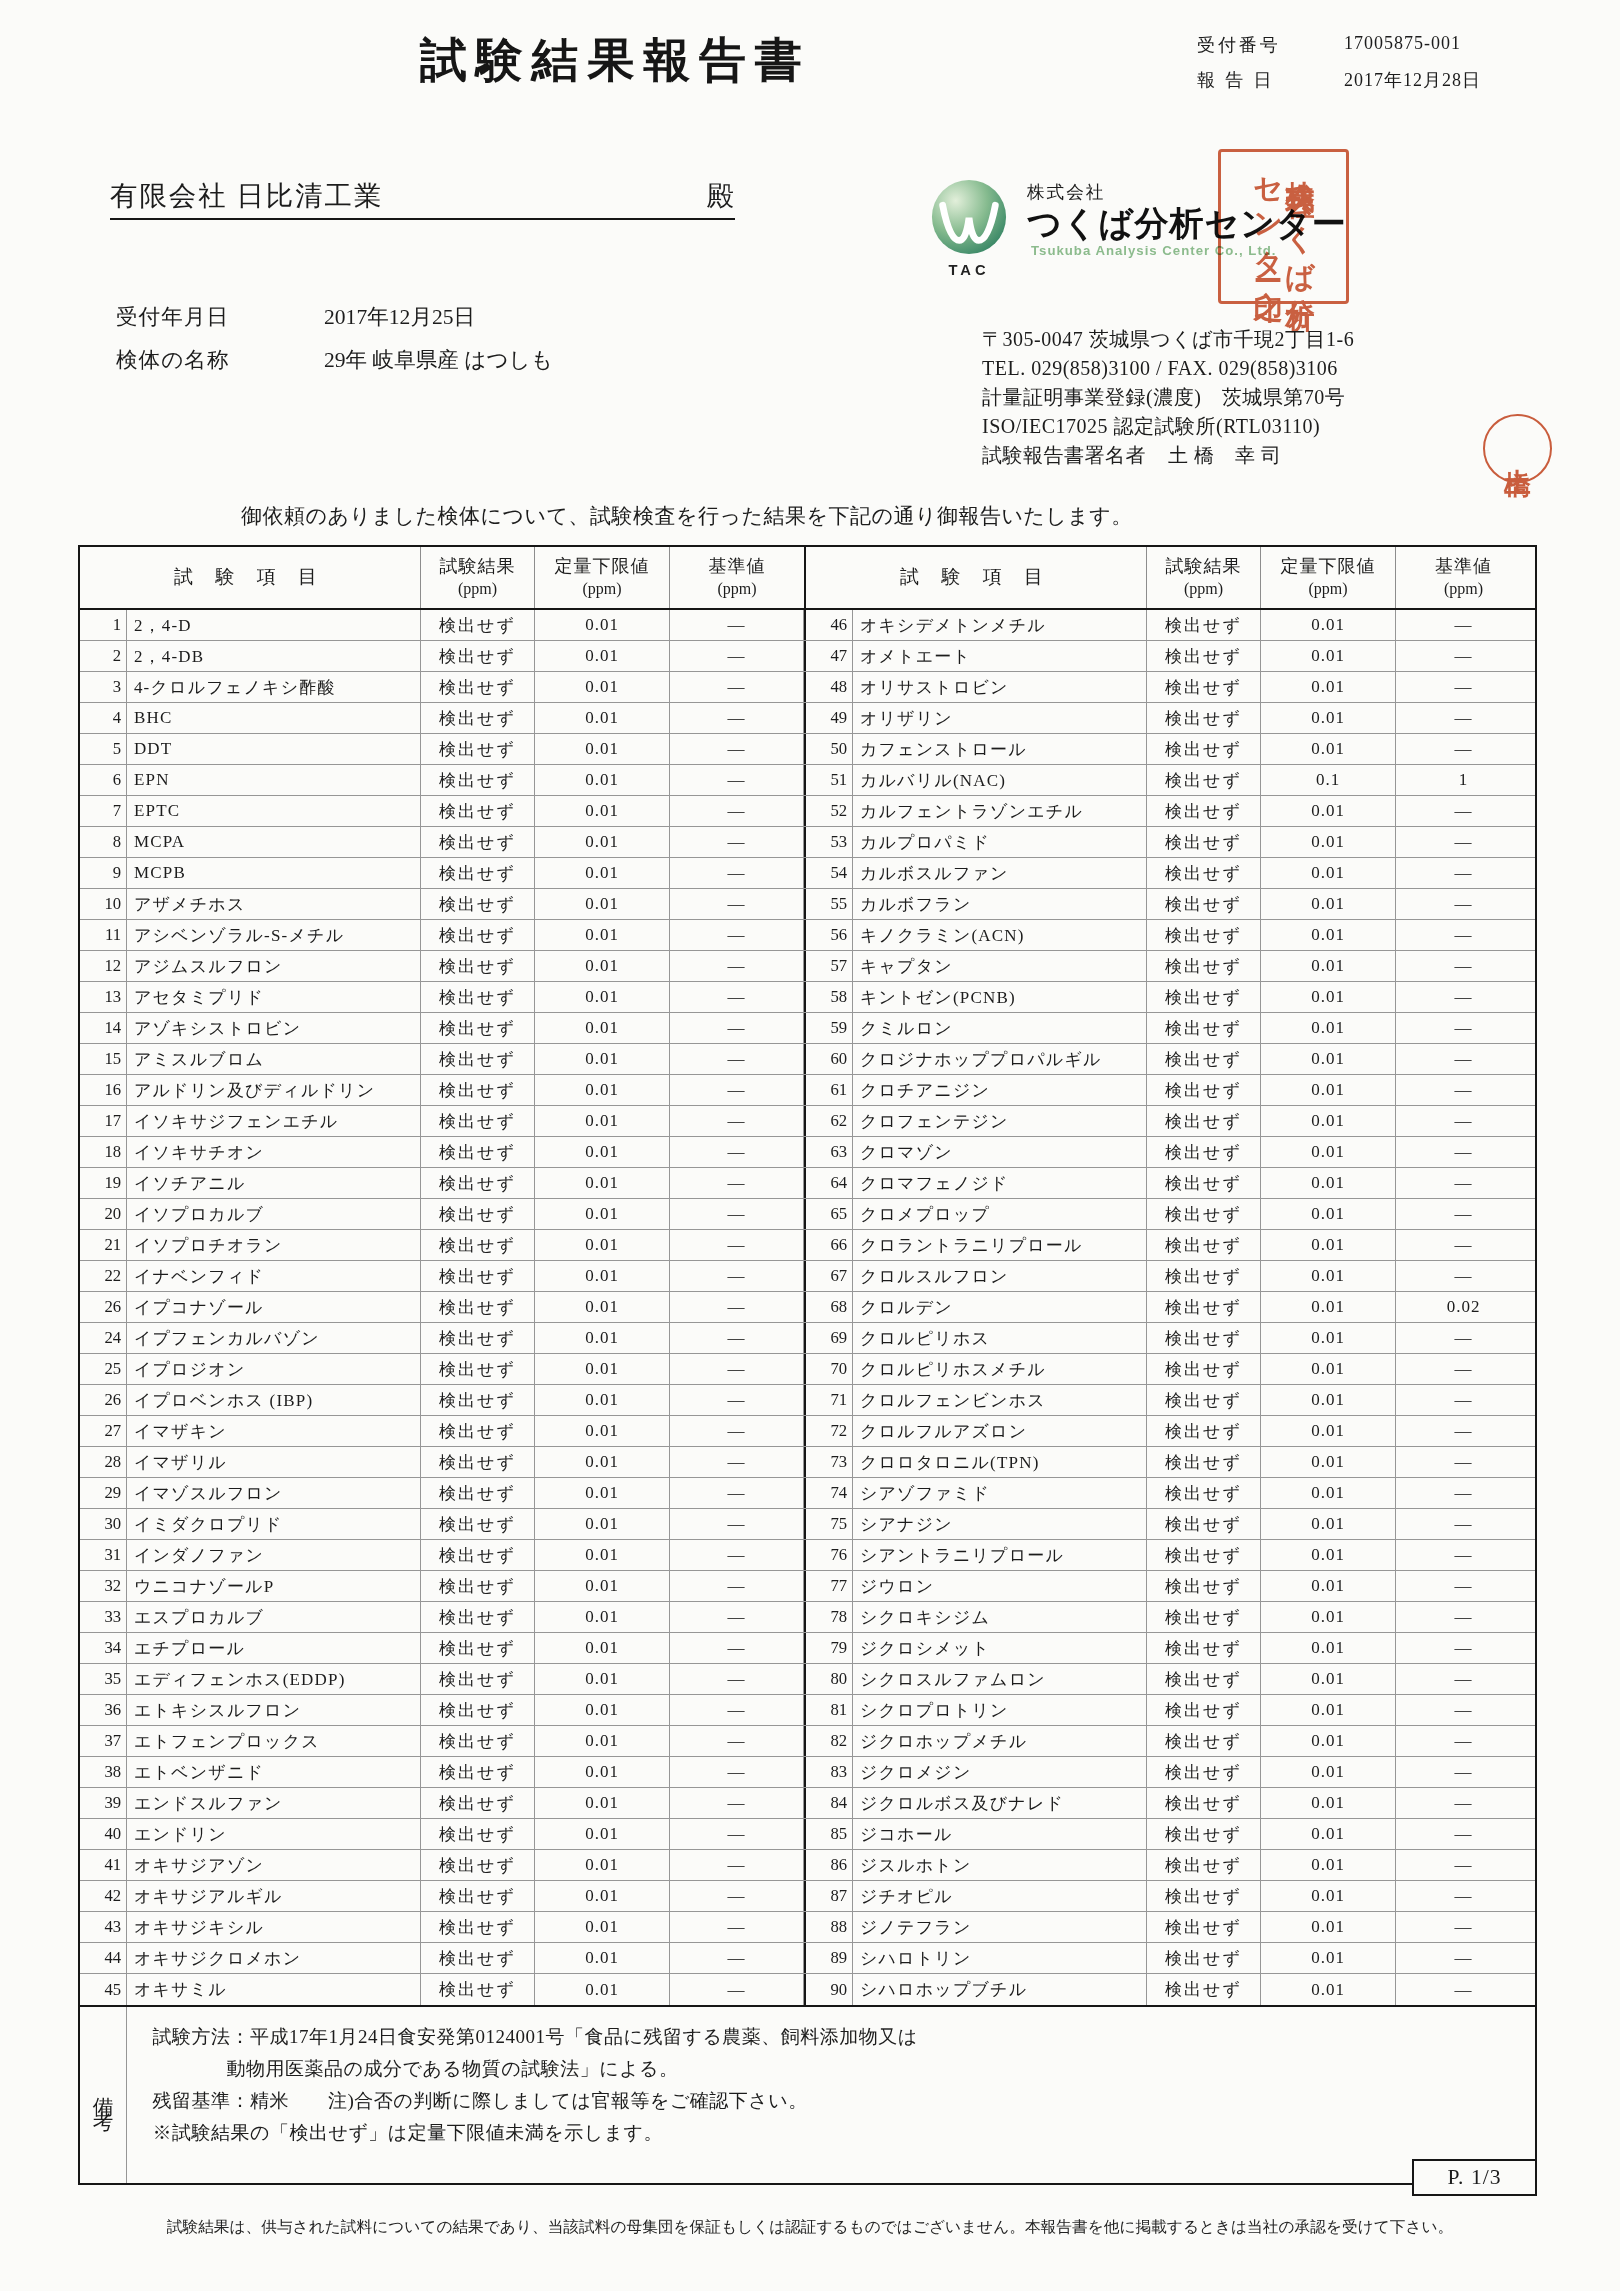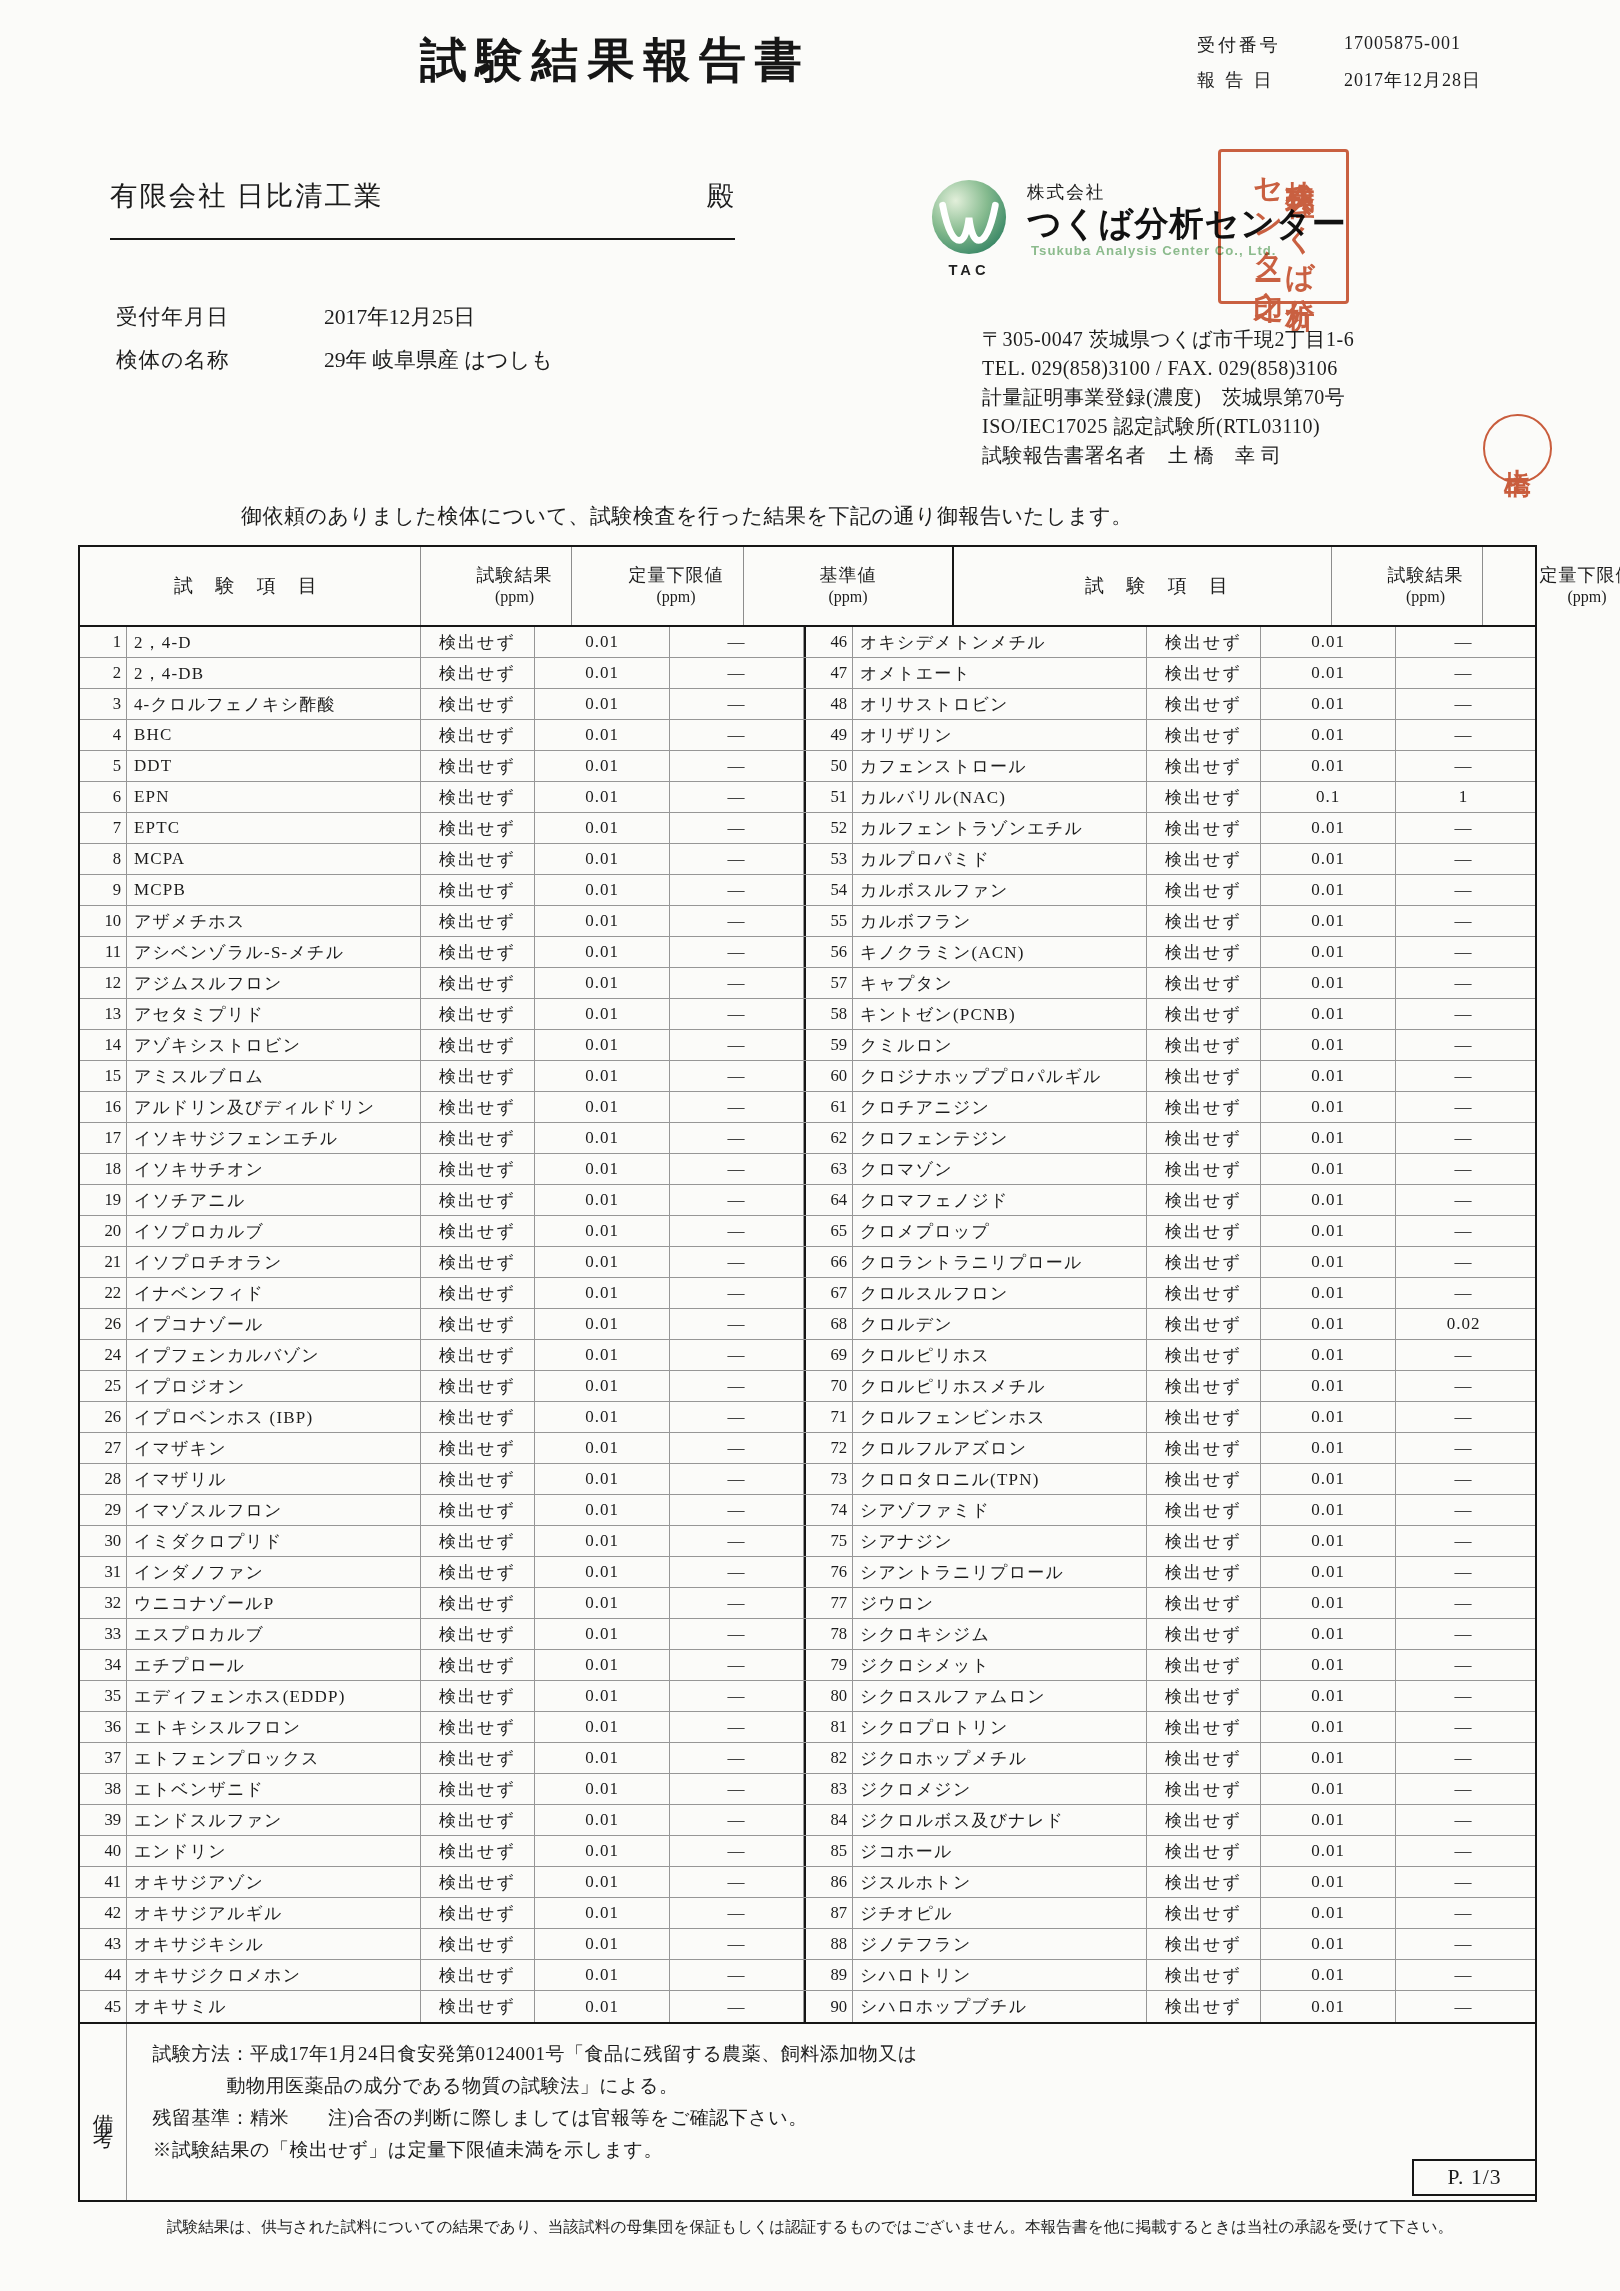--- a/index.html
+++ b/index.html
@@ -15,21 +15,21 @@
     font-size:47px; font-weight:700; letter-spacing:8.8px; color:#161616;
   }
   .receipt-block { position:absolute; left:1197px; top:33px; font-size:18px; }
   .receipt-row { display:flex; margin-bottom:10.8px; }
   .receipt-row .lab { width:147px; letter-spacing:2.9px; }
   .receipt-row .val { letter-spacing:1px; }
   
   .addressee {
     position:absolute; left:110px; top:178px; width:625px;
     display:flex; justify-content:space-between; align-items:flex-end;
-    border-bottom:2.9px solid #161616; padding-bottom:24px;
+    border-bottom:2.9px solid #161616; padding-bottom:4px;
   }
   .addressee .nm { font-size:27.4px; letter-spacing:2px; }
   .addressee .hon { font-size:27.4px; letter-spacing:1px; }
   
   .lab-block { position:absolute; left:929px; top:174px; width:647px;
     font-family:"Liberation Sans","DejaVu Sans",sans-serif; }
   .tac-logo { position:absolute; left:0; top:3.9px; width:80px; text-align:center; }
   .tac-logo .tac-label { font-size:14.7px; font-weight:700; letter-spacing:3.9px; margin-top:2px; color:#222; }
   .co-prefix { position:absolute; left:98px; top:5.9px; font-size:17.6px; letter-spacing:2px; }
   .co-name { position:absolute; left:98px; top:27.4px; font-size:34px; font-weight:600; letter-spacing:1px; color:#111; }
@@ -57,21 +57,21 @@
   .meta-row .lab { width:208px; letter-spacing:1px; }
   
   .intro { position:absolute; left:241px; top:502px; font-size:21px; letter-spacing:0.5px; }
   
   .rtable {
     position:absolute; left:78px; top:545px; width:1459px;
     border:2.9px solid #161616; background:#fbfbf9;
   }
   .thead {
     display:grid; grid-template-columns:341px 114px 135px 134px 2px 341px 114px 135px 135px;
-    height:80px; border-bottom:2.9px solid #161616;gap:37px;
+    height:63px; border-bottom:2.9px solid #161616;
   }
   .th { display:flex; flex-direction:column; align-items:center; justify-content:center;
     border-right:1px solid #8d8d8d; font-size:18px; line-height:22.5px; }
   .th.last { border-right:none; }
   .th .t1 { letter-spacing:1px; }
   .th.item-h .t1 { letter-spacing:8.8px; font-size:19px; }
   .th .t2 { font-size:16px; }
   .vdiv-h, .vdiv { background:#161616; }
   .tbody { }
   .trow {

